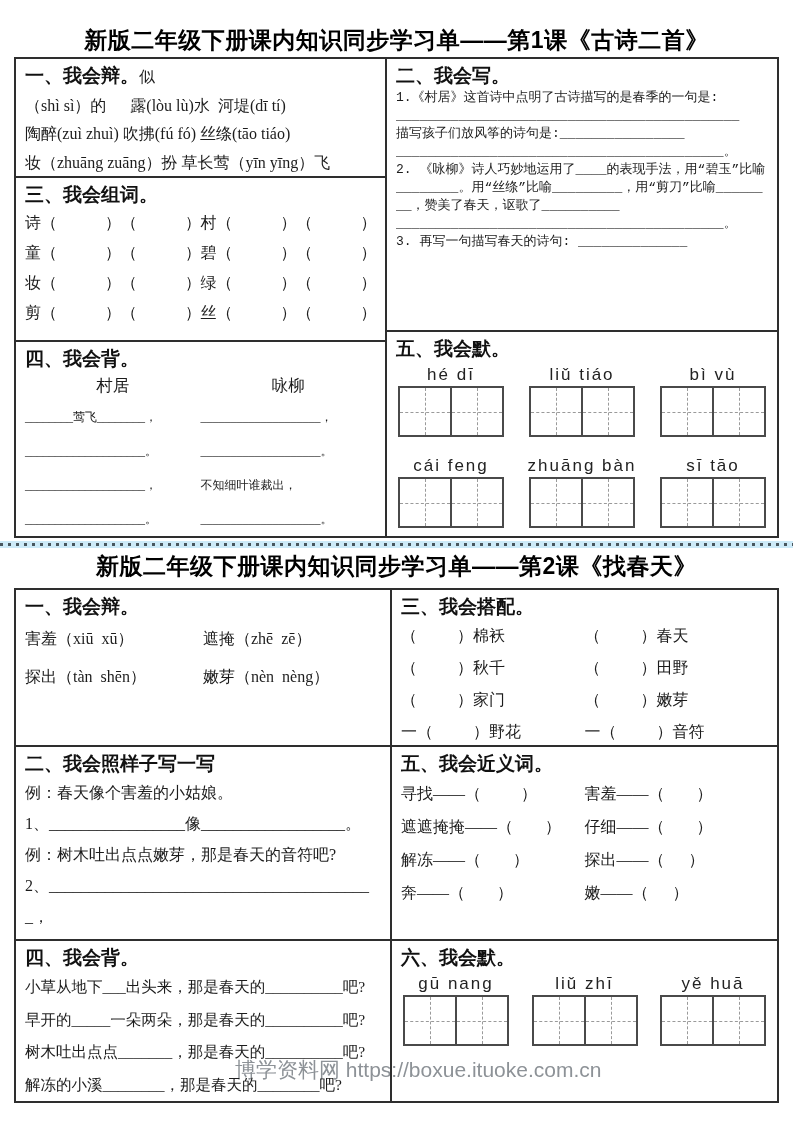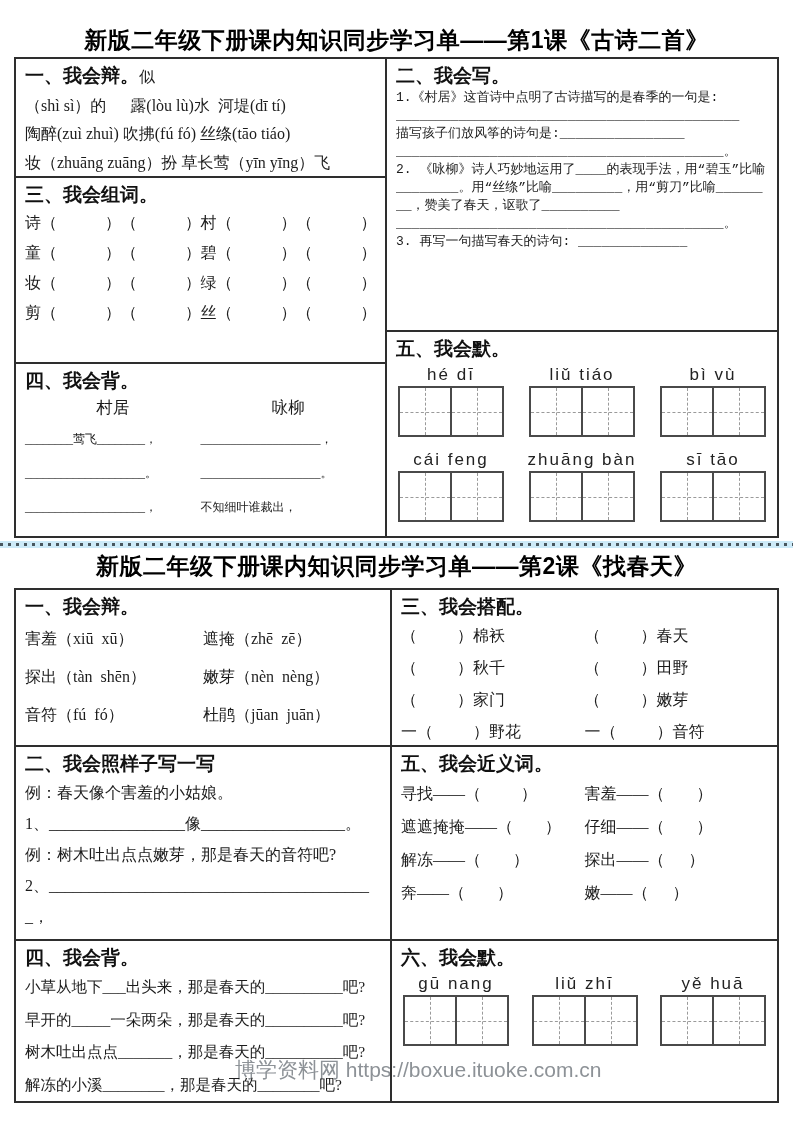--- a/index.html
+++ b/index.html
@@ -55,21 +55,21 @@
   #s2-jinyici .row2{line-height:33px;}
   #s2-bian .row2{line-height:38px;font-size:16px;}
 
   
   .poem-wrap{display:flex;}
   .poem-col{width:50%;text-align:left;}
   .poem-title{font-weight:normal;font-size:16.5px;line-height:28px;text-align:center;}
   .poem-col .ln{line-height:34px;font-size:12px;white-space:pre;}
 
   
-  .mo-rows{display:flex;flex-direction:column;}
+  .mo-rows{display:flex;flex-direction:column;gap:6px;}
   .mo-row{display:flex;justify-content:space-between;padding:0 2px;margin-top:2px;}
   .mo-group{display:flex;flex-direction:column;align-items:center;}
   .py{
     font-family:"Liberation Sans","DejaVu Sans",sans-serif;
     font-size:17px;letter-spacing:2px;line-height:22px;color:#222;
   }
   .tzg{display:flex;}
   .tzg-cell{
     width:54px;height:51px;border:2px solid #4a4a4a;position:relative;box-sizing:border-box;background:transparent;
   }
@@ -112,21 +112,21 @@
   <div class="sheet" id="sheet1">
     <div class="col col-l">
 
       <div class="cell" id="s1-bian" style="height:119px;">
         <div class="ln"><span class="hd inline-hd">一、我会辩。</span><span>似</span></div>
         <div class="ln pre">（shì sì）的      露(lòu lù)水  河堤(dī tí)</div>
         <div class="ln pre">陶醉(zuì zhuì) 吹拂(fú fó) 丝绦(tāo tiáo)</div>
         <div class="ln pre">妆（zhuāng zuāng）扮 草长莺（yīn yīng）飞</div>
       </div>
 
-      <div class="cell" id="s1-zuci" style="height:186px;">
+      <div class="cell" id="s1-zuci" style="height:164px;">
         <div class="hd">三、我会组词。</div>
         <div class="row2">
           <span class="half pre">诗（            ）（            ）</span>
           <span class="half pre">村（            ）（            ）</span>
         </div>
         <div class="row2">
           <span class="half pre">童（            ）（            ）</span>
           <span class="half pre">碧（            ）（            ）</span>
         </div>
         <div class="row2">
@@ -239,24 +239,20 @@
       <div class="cell" id="s2-bian" style="height:157px;">
         <div class="hd">一、我会辩。</div>
         <div class="row2">
           <span class="half pre">害羞（xiū  xū）</span>
           <span class="half pre">遮掩（zhē  zē）</span>
         </div>
         <div class="row2">
           <span class="half pre">探出（tàn  shēn）</span>
           <span class="half pre">嫩芽（nèn  nèng）</span>
         </div>
-        <div class="row2">
-          <span class="half pre">音符（fú  fó）</span>
-          <span class="half pre">杜鹃（jūan  juān）</span>
-        </div>
       </div>
 
       <div class="cell" id="s2-zhaoyangzi" style="height:194px;">
         <div class="hd">二、我会照样子写一写</div>
         <div class="ln">例：春天像个害羞的小姑娘。</div>
         <div class="ln">1、_________________像__________________。</div>
         <div class="ln">例：树木吐出点点嫩芽，那是春天的音符吧?</div>
         <div class="ln">2、_________________________________________，</div>
         <div class="ln">那是_______________________________________?</div>
       </div>

